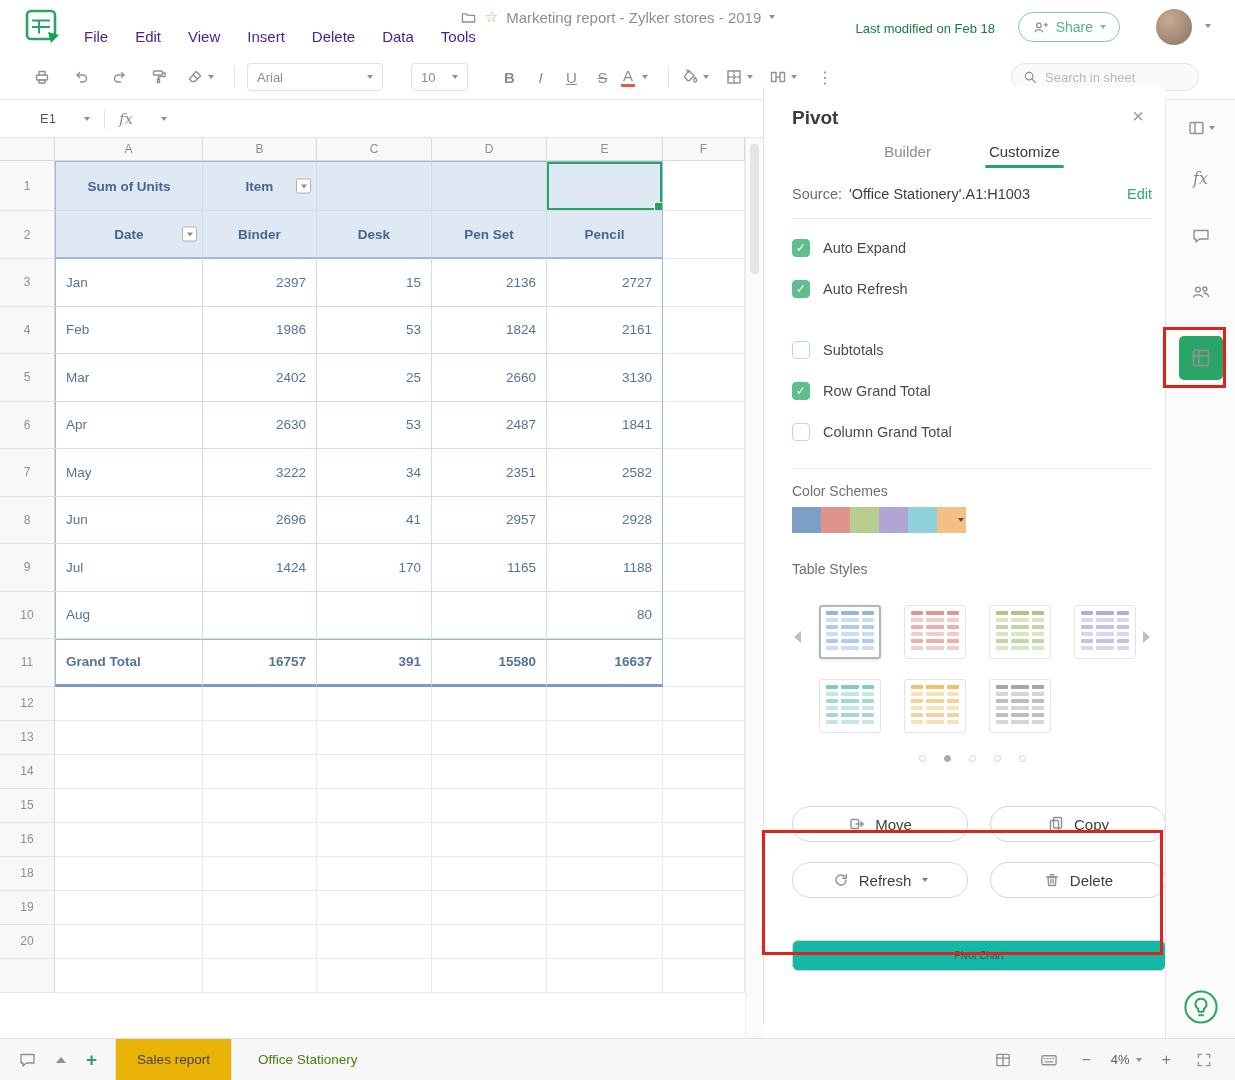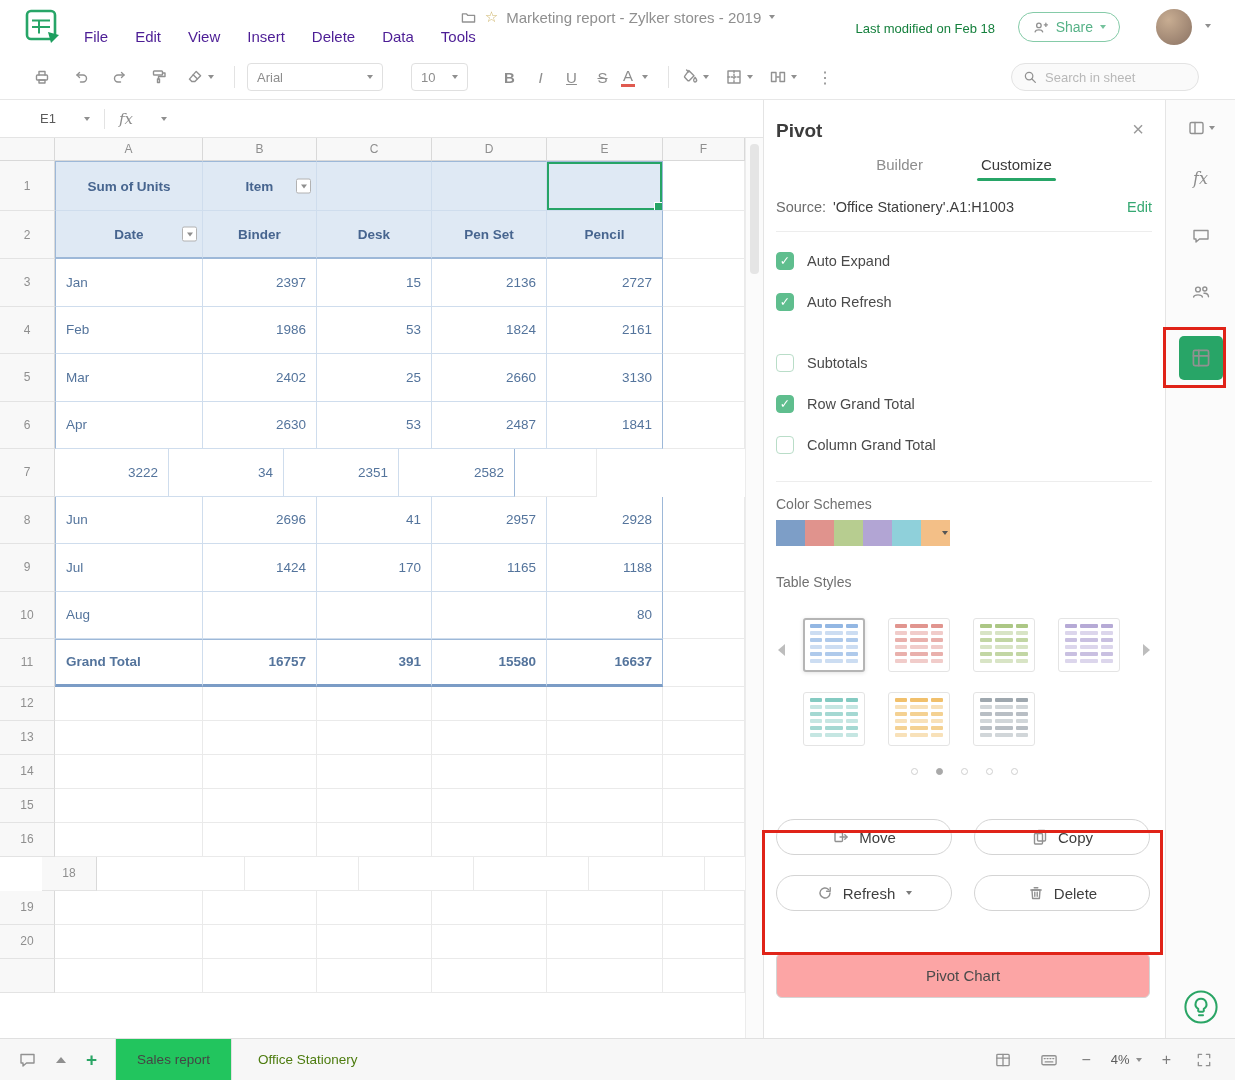--- a/index.html
+++ b/index.html
@@ -69,21 +69,21 @@
   .cell.bt { border-top:1.5px solid #9db8d8; }
   .cell.bb2 { border-bottom:2px solid #9db8d8; }
   .cell.gt { border-top:1.5px solid #9db8d8; border-bottom:3px solid #7b9cc6; }
   .cell.selcell { box-shadow: inset 0 0 0 2px #26a466; }
   .cell.selcell::after { content:""; position:absolute; right:-1px; bottom:-1px; width:7px; height:7px; background:#26a466; border:1.5px solid #fff; }
   .dd { position:absolute; right:5px; top:50%; transform:translateY(-50%); width:15px; height:15px; background:#fff; border:1px solid #b2b2b2; border-radius:2px; display:flex; align-items:center; justify-content:center; }
   .gutter { position:absolute; left:745px; top:138px; width:18px; height:900px; background:#fbfbfb; border-left:1px solid #ececec; }
   .gutter-handle { margin:6px 4px; height:130px; border-radius:4px; background:#e5e5e5; }
 
   
-  .panel { position:absolute; left:763px; top:100px; width:402px; height:938px; background:#fff; border-left:1px solid #e4e4e4; padding:0 13px 0 12px; }
+  .panel { position:absolute; left:763px; top:87px; width:402px; height:938px; background:#fff; border-left:1px solid #e4e4e4; padding:0 13px 0 28px; }
   .p-head { padding-top:20px; position:relative; }
   .p-head h2 { font-size:19px; color:#3c3c3c; font-weight:bold; }
   .p-close { position:absolute; right:8px; top:18px; font-size:20px; color:#9a9a9a; cursor:pointer; }
   .p-tabs { margin-top:14px; display:flex; justify-content:center; gap:58px; }
   .p-tab { font-size:15px; color:#8d8d8d; padding-bottom:8px; cursor:pointer; }
   .p-tab.active { color:#3a3a3a; position:relative; }
   .p-tab.active::after { content:""; position:absolute; left:-4px; right:-4px; bottom:0; height:3px; background:#27a567; border-radius:2px; }
   .p-source { margin-top:18px; display:flex; align-items:center; font-size:14.5px; }
   .src-l { color:#6d6d6d; margin-right:7px; }
   .src-v { color:#3e3e3e; }
@@ -108,41 +108,41 @@
   .dash { height:3.5px; border-radius:1px; display:inline-block; }
   .arr { position:absolute; top:26px; width:0; height:0; border-top:6px solid transparent; border-bottom:6px solid transparent; cursor:pointer; }
   .arr-l { left:2px; border-right:7px solid #bdbdbd; }
   .arr-r { right:2px; border-left:7px solid #bdbdbd; }
   #dots { margin-top:22px; display:flex; justify-content:center; gap:18px; }
   .dot { width:7px; height:7px; border-radius:50%; background:#fff; border:1px solid #cfcfcf; }
   .dot.active { background:#a9a9a9; border-color:#a9a9a9; }
   .p-actions { margin-top:44px; display:grid; grid-template-columns:176px 176px; gap:20px 22px; }
   .act-btn { height:36px; border:1px solid #d4d4d4; border-radius:18px; background:#fff; display:flex; align-items:center; justify-content:center; gap:9px; font-size:15px; color:#3f3f3f; font-family:"Liberation Sans",sans-serif; cursor:pointer; }
   .act-btn .car { border-top-color:#7a7a7a; margin-left:2px; }
-  .chart-btn { margin-top:42px; width:374px; height:45px; border:1px solid #d4d4d4; border-radius:6px; background:#fca5a5; font-size:15px; color:#4a4a4a; font-family:"Liberation Sans",sans-serif; cursor:pointer; }
+  .chart-btn { margin-top:42px; width:374px; height:31px; border:1px solid #d4d4d4; border-radius:6px; background:#14b8a6; font-size:10px; color:#4a4a4a; font-family:"Liberation Sans",sans-serif; cursor:pointer; }
 
   
   .rail { position:absolute; left:1165px; top:100px; width:70px; height:938px; background:#fbfbfb; border-left:1px solid #e5e5e5; display:flex; flex-direction:column; align-items:center; }
   .rail-btn { width:40px; height:36px; display:flex; align-items:center; justify-content:center; cursor:pointer; }
   .rail-btn.first { margin-top:10px; gap:3px; }
   .rail-btn.fx { margin-top:14px; font-family:"DejaVu Serif",serif; font-style:italic; font-size:16px; color:#8c8c8c; }
   .rail-btn.cmt { margin-top:22px; }
   .rail-btn.ppl { margin-top:20px; }
   .rail-btn.pivot-active { margin-top:26px; width:44px; height:44px; background:#28a567; border-radius:5px; }
   .rail-zia { position:absolute; bottom:12px; left:50%; transform:translateX(-50%); }
 
   
   .bottombar { position:absolute; left:0; top:1038px; width:1235px; height:42px; background:#f7f7f7; border-top:1px solid #e0e0e0; display:flex; align-items:center; }
   .bb-ic { display:flex; align-items:center; justify-content:center; width:26px; height:26px; }
   .bb-chat { margin-left:14px; }
   .bb-up { margin-left:16px; width:0; height:0; border-left:5px solid transparent; border-right:5px solid transparent; border-bottom:6px solid #8f8f8f; }
   .bb-add { margin-left:20px; color:#2aa565; font-size:19px; font-weight:bold; cursor:pointer; }
   #sheet-tabs { display:flex; height:41px; margin-left:18px; }
   .stab { display:flex; align-items:center; padding:0 26px; font-size:13.5px; color:#4d7c0f; cursor:pointer; }
-  .stab.active { background:#22c55e; border-left:1px solid #e0e0e0; border-right:1px solid #e0e0e0; color:#454545; padding:0 21px; }
+  .stab.active { background:#eab308; border-left:1px solid #e0e0e0; border-right:1px solid #e0e0e0; color:#454545; padding:0 21px; }
   .bb-right { margin-left:auto; display:flex; align-items:center; gap:20px; margin-right:18px; }
   .zoom-txt { font-size:13px; color:#5d5d5d; display:flex; align-items:center; gap:6px; }
   .zchar { font-size:16px; color:#7d7d7d; cursor:pointer; }
 
   
   .ann { position:absolute; border:3px solid #e02318; z-index:50; pointer-events:none; }
   .ann-buttons { left:762px; top:830px; width:401px; height:125px; }
   .ann-pivot { left:1163px; top:327px; width:63px; height:61px; }
 </style>
 </head>
@@ -380,20 +380,21 @@
           <div class="rh" style="width: 55px;">6</div>
           <div class="cell pt bl mon" style="width: 148px;">Apr</div>
           <div class="cell pt num" style="width: 114px;">2630</div>
           <div class="cell pt num" style="width: 115px;">53</div>
           <div class="cell pt num" style="width: 115px;">2487</div>
           <div class="cell pt br num" style="width: 116px;">1841</div>
           <div class="cell" style="width: 82px;"></div>
         </div>
         <div class="grow" style="height: 47.5px;">
           <div class="rh" style="width: 55px;">7</div>
+          <div class="cell pt bl mon" style="width: 148px;">May</div>
           <div class="cell pt num" style="width: 114px;">3222</div>
           <div class="cell pt num" style="width: 115px;">34</div>
           <div class="cell pt num" style="width: 115px;">2351</div>
           <div class="cell pt br num" style="width: 116px;">2582</div>
           <div class="cell" style="width: 82px;"></div>
         </div>
         <div class="grow" style="height: 47.5px;">
           <div class="rh" style="width: 55px;">8</div>
           <div class="cell pt bl mon" style="width: 148px;">Jun</div>
           <div class="cell pt num" style="width: 114px;">2696</div>
@@ -468,21 +469,21 @@
         <div class="grow" style="height: 34px;">
           <div class="rh" style="width: 55px;">16</div>
           <div class="cell" style="width: 148px;"></div>
           <div class="cell" style="width: 114px;"></div>
           <div class="cell" style="width: 115px;"></div>
           <div class="cell" style="width: 115px;"></div>
           <div class="cell" style="width: 116px;"></div>
           <div class="cell" style="width: 82px;"></div>
         </div>
         <div class="grow" style="height: 34px;">
-          <div class="rh" style="width: 55px; margin-left: 42px;">18</div>
+          <div class="rh" style="width: 55px;">18</div>
           <div class="cell" style="width: 148px;"></div>
           <div class="cell" style="width: 114px;"></div>
           <div class="cell" style="width: 115px;"></div>
           <div class="cell" style="width: 115px;"></div>
           <div class="cell" style="width: 116px;"></div>
           <div class="cell" style="width: 82px;"></div>
         </div>
         <div class="grow" style="height: 34px;">
           <div class="rh" style="width: 55px;">19</div>
           <div class="cell" style="width: 148px;"></div>

